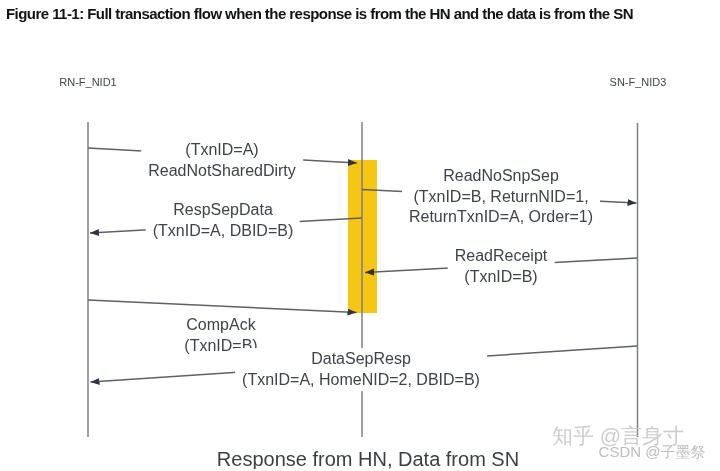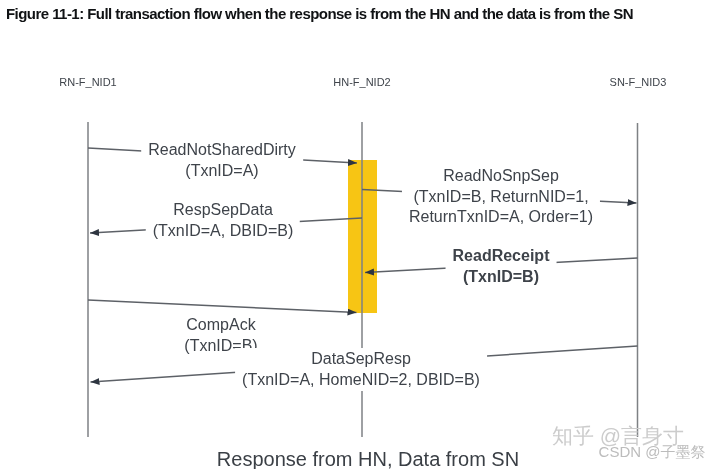--- a/index.html
+++ b/index.html
@@ -23,21 +23,21 @@
   .msg-label{
     position:absolute;transform:translateX(-50%);
     background:#ffffff;padding:1px 7px;text-align:center;
     font-size:16px;line-height:20.5px;color:#3e434a;
     white-space:nowrap;z-index:2;
   }
   .msg-label .params2:empty{display:none;}
   .msg1{left:222px;top:139px;}
   .msg2{left:223px;top:199px;}
   .msg3{left:501px;top:165px;}
-  .msg4{left:501px;top:245px;font-weight:bold;}
+  .msg4{left:501px;top:245px;}
   .msg5{left:221px;top:286px;margin-top:28px;}
   .msg6{left:361px;top:348px;}
   .caption{
     position:absolute;left:368px;top:448px;transform:translateX(-50%);
     font-size:20px;color:#3a3f45;white-space:nowrap;z-index:2;
   }
   .watermark{position:absolute;white-space:nowrap;z-index:3;}
   .wm-zhihu{left:618px;top:422px;transform:translateX(-50%);font-size:21px;color:#cccccc;}
   .wm-csdn{left:636px;top:443px;transform:translateX(-50%);font-size:15px;color:#bcbcbc;margin-left:16px;}
   .lifeline{stroke:#7e8184;stroke-width:1.5;}
@@ -65,26 +65,25 @@
 
     <line class="msg-line" x1="88" y1="148" x2="357" y2="163" marker-end="url(#arrow)"></line>
     <line class="msg-line" x1="362" y1="218" x2="90" y2="233" marker-end="url(#arrow)"></line>
     <line class="msg-line" x1="362" y1="189.5" x2="636.5" y2="203" marker-end="url(#arrow)"></line>
     <line class="msg-line" x1="637.5" y1="258" x2="365" y2="272.5" marker-end="url(#arrow)"></line>
     <line class="msg-line" x1="88" y1="300" x2="356.5" y2="312.5" marker-end="url(#arrow)"></line>
     <line class="msg-line" x1="637.5" y1="346" x2="90.5" y2="382" marker-end="url(#arrow)"></line>
   </svg>
 
   <div class="node-label rn">RN-F_NID1</div>
-  <div class="node-label hn">HN-F_NID2</div>
   <div class="node-label sn">SN-F_NID3</div>
 
   <div class="msg-label msg1">
+    <div>(TxnID=A)</div>
     <div>ReadNotSharedDirty</div>
-    <div>(TxnID=A)</div>
   </div>
 
   <div class="msg-label msg2">
     <div>RespSepData</div>
     <div>(TxnID=A, DBID=B)</div>
   </div>
 
   <div class="msg-label msg3">
     <div>ReadNoSnpSep</div>
     <div>(TxnID=B, ReturnNID=1,</div>

